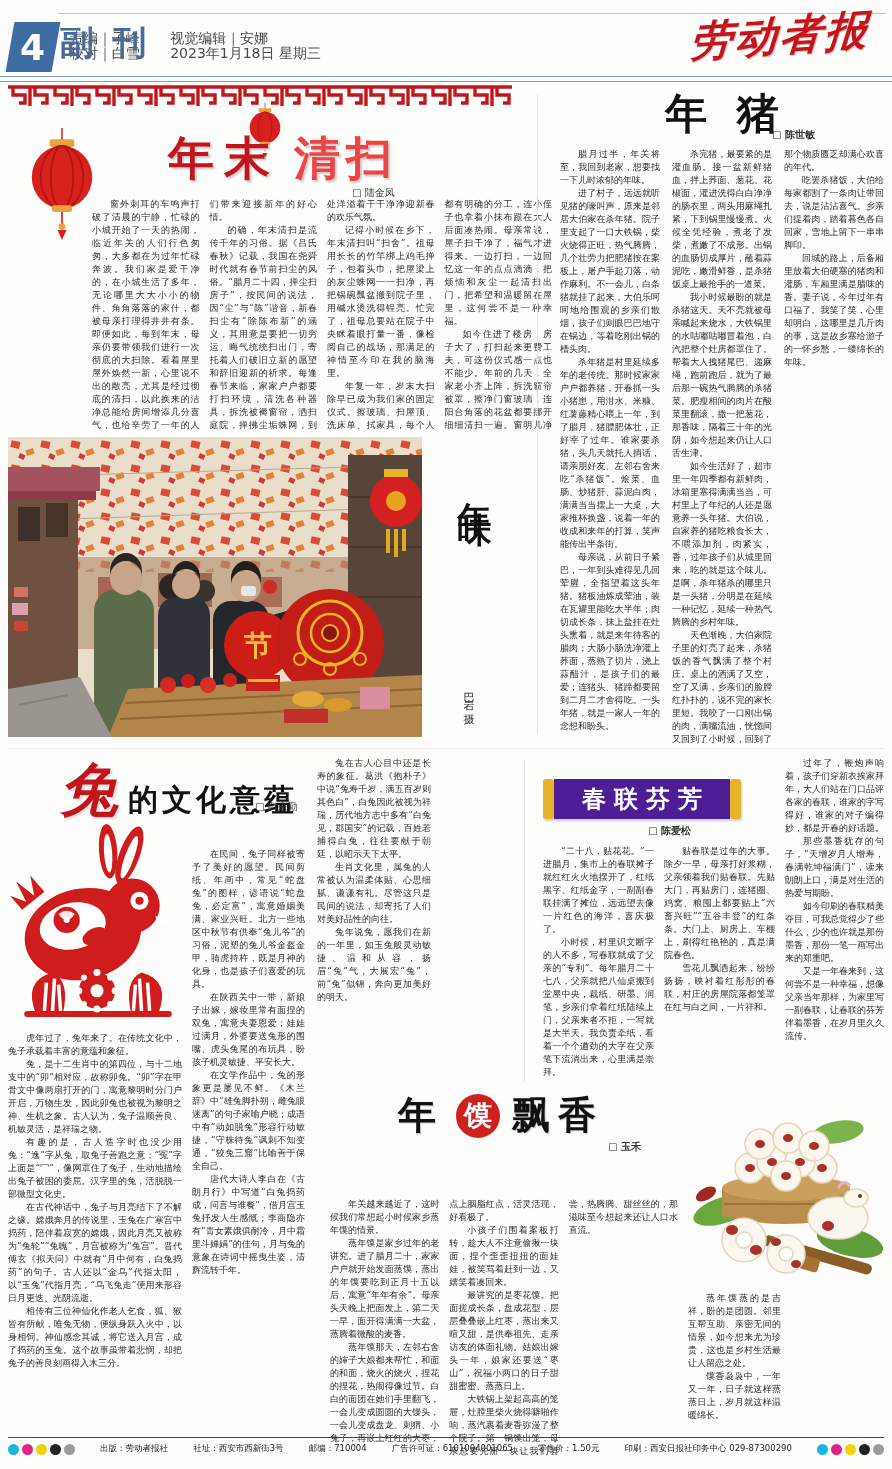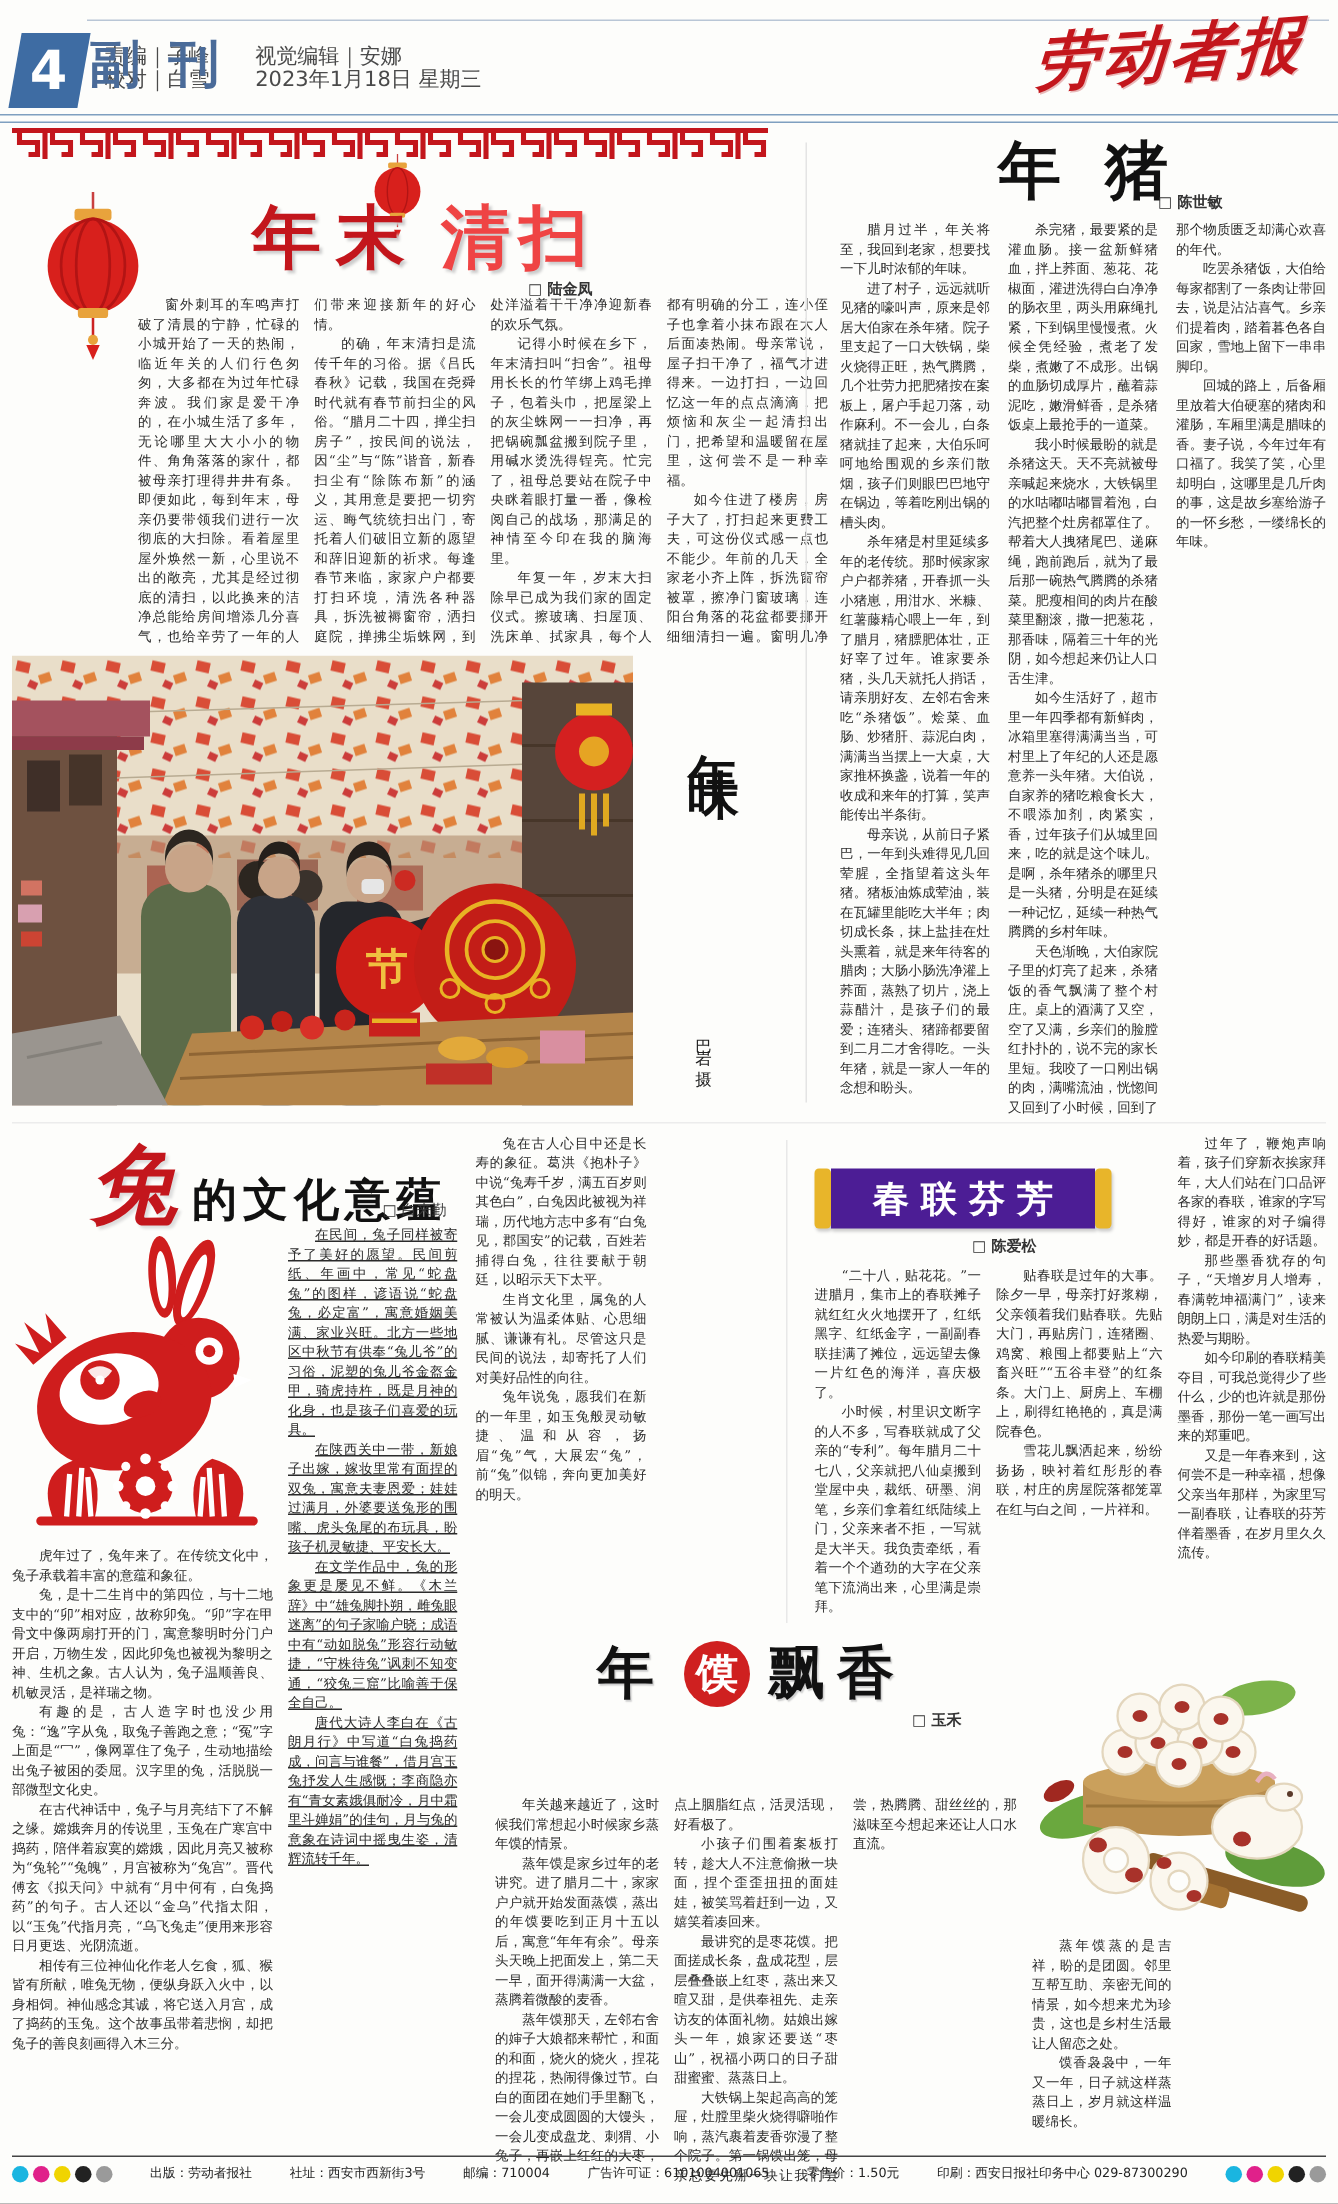--- a/index.html
+++ b/index.html
@@ -25,21 +25,21 @@
   .body-txt{font-size:9px;line-height:13px;color:#2b2b2b;}
   .para{margin:0;text-indent:2em;}
   .byline{font-family:"DejaVu Sans","Liberation Sans",sans-serif;font-size:10px;color:#333;}
   
   .ornament{position:absolute;left:8px;top:84px;width:504px;height:24px;}
   .lantern-big{position:absolute;left:26px;top:128px;width:72px;height:112px;}
   .lantern-small{position:absolute;left:248px;top:102px;width:34px;height:58px;}
   .qs-head{position:absolute;left:168px;top:128px;display:flex;align-items:baseline;gap:14px;}
   .qs-red{font-size:46px;font-weight:bold;color:#c3161c;letter-spacing:10px;text-shadow:2px 2px 2px #ccc;}
   .qs-black{font-size:46px;font-weight:bold;color:#ef4444;letter-spacing:6px;text-shadow:2px 2px 2px #ccc;}
-  .qs-byline{position:absolute;left:352px;top:186px;font-weight:bold;}
+  .qs-byline{position:absolute;left:352px;top:186px;}
   .qs-body{position:absolute;left:48px;top:198px;width:460px;height:234px;column-count:4;margin-left:44px;}
   .photo{position:absolute;left:8px;top:437px;width:414px;height:300px;}
   .cap-strip{position:absolute;left:430px;top:437px;width:80px;height:300px;}
   .cap-title{position:absolute;left:22px;top:38px;writing-mode:vertical-rl;font-size:34px;font-weight:bold;
              color:#111;letter-spacing:10px;}
   .cap-credit{position:absolute;left:30px;bottom:26px;writing-mode:vertical-rl;font-size:11px;
               letter-spacing:6px;color:#222;font-family:"DejaVu Sans",sans-serif;}
   .vdiv1{position:absolute;left:537px;top:95px;width:1px;height:640px;background:#e4e4e4;}
   
   .nz-title{position:absolute;left:560px;top:86px;width:324px;text-align:center;font-size:42px;font-weight:bold;
@@ -47,21 +47,21 @@
   .nz-byline{position:absolute;left:772px;top:128px;font-weight:bold;}
   .nz-body{position:absolute;left:560px;top:148px;width:324px;height:598px;column-count:3;column-gap:12px;}
   .hdiv1{position:absolute;left:8px;top:748px;width:876px;height:1px;background:#ececec;}
   
   .tu-head{position:absolute;left:60px;top:752px;display:flex;align-items:baseline;gap:10px;}
   .tu-red{font-size:58px;font-weight:bold;color:#c3161c;font-style:italic;text-shadow:2px 2px 2px #ddd;}
   .tu-black{font-size:30px;font-weight:bold;color:#111;letter-spacing:4px;}
   .tu-byline{position:absolute;left:255px;top:800px;}
   .rabbit{position:absolute;left:8px;top:820px;width:178px;height:206px;}
   .tu-a{position:absolute;left:8px;top:1032px;width:174px;height:400px;}
-  .tu-b{position:absolute;left:192px;top:818px;width:113px;height:606px;text-decoration:underline;}
+  .tu-b{position:absolute;left:192px;top:848px;width:113px;height:606px;}
   .tu-c{position:absolute;left:317px;top:757px;width:114px;height:326px;}
   .vdiv2{position:absolute;left:524px;top:760px;width:1px;height:322px;background:#e8e8e8;}
   
   .cl-banner{position:absolute;left:543px;top:779px;width:198px;height:40px;display:flex;align-items:stretch;
              filter:drop-shadow(1px 2px 1px #ccc);}
   .cl-cap{width:11px;background:#e8b52a;border-radius:3px;}
   .cl-mid{flex:1;background:#4c1d95;display:flex;align-items:center;justify-content:center;}
   .cl-mid span{color:#fff;font-size:24px;font-weight:bold;letter-spacing:8px;text-indent:8px;}
   .cl-byline{position:absolute;left:648px;top:824px;font-weight:bold;}
   .cl-body{position:absolute;left:543px;top:845px;width:232px;height:236px;column-count:2;}

